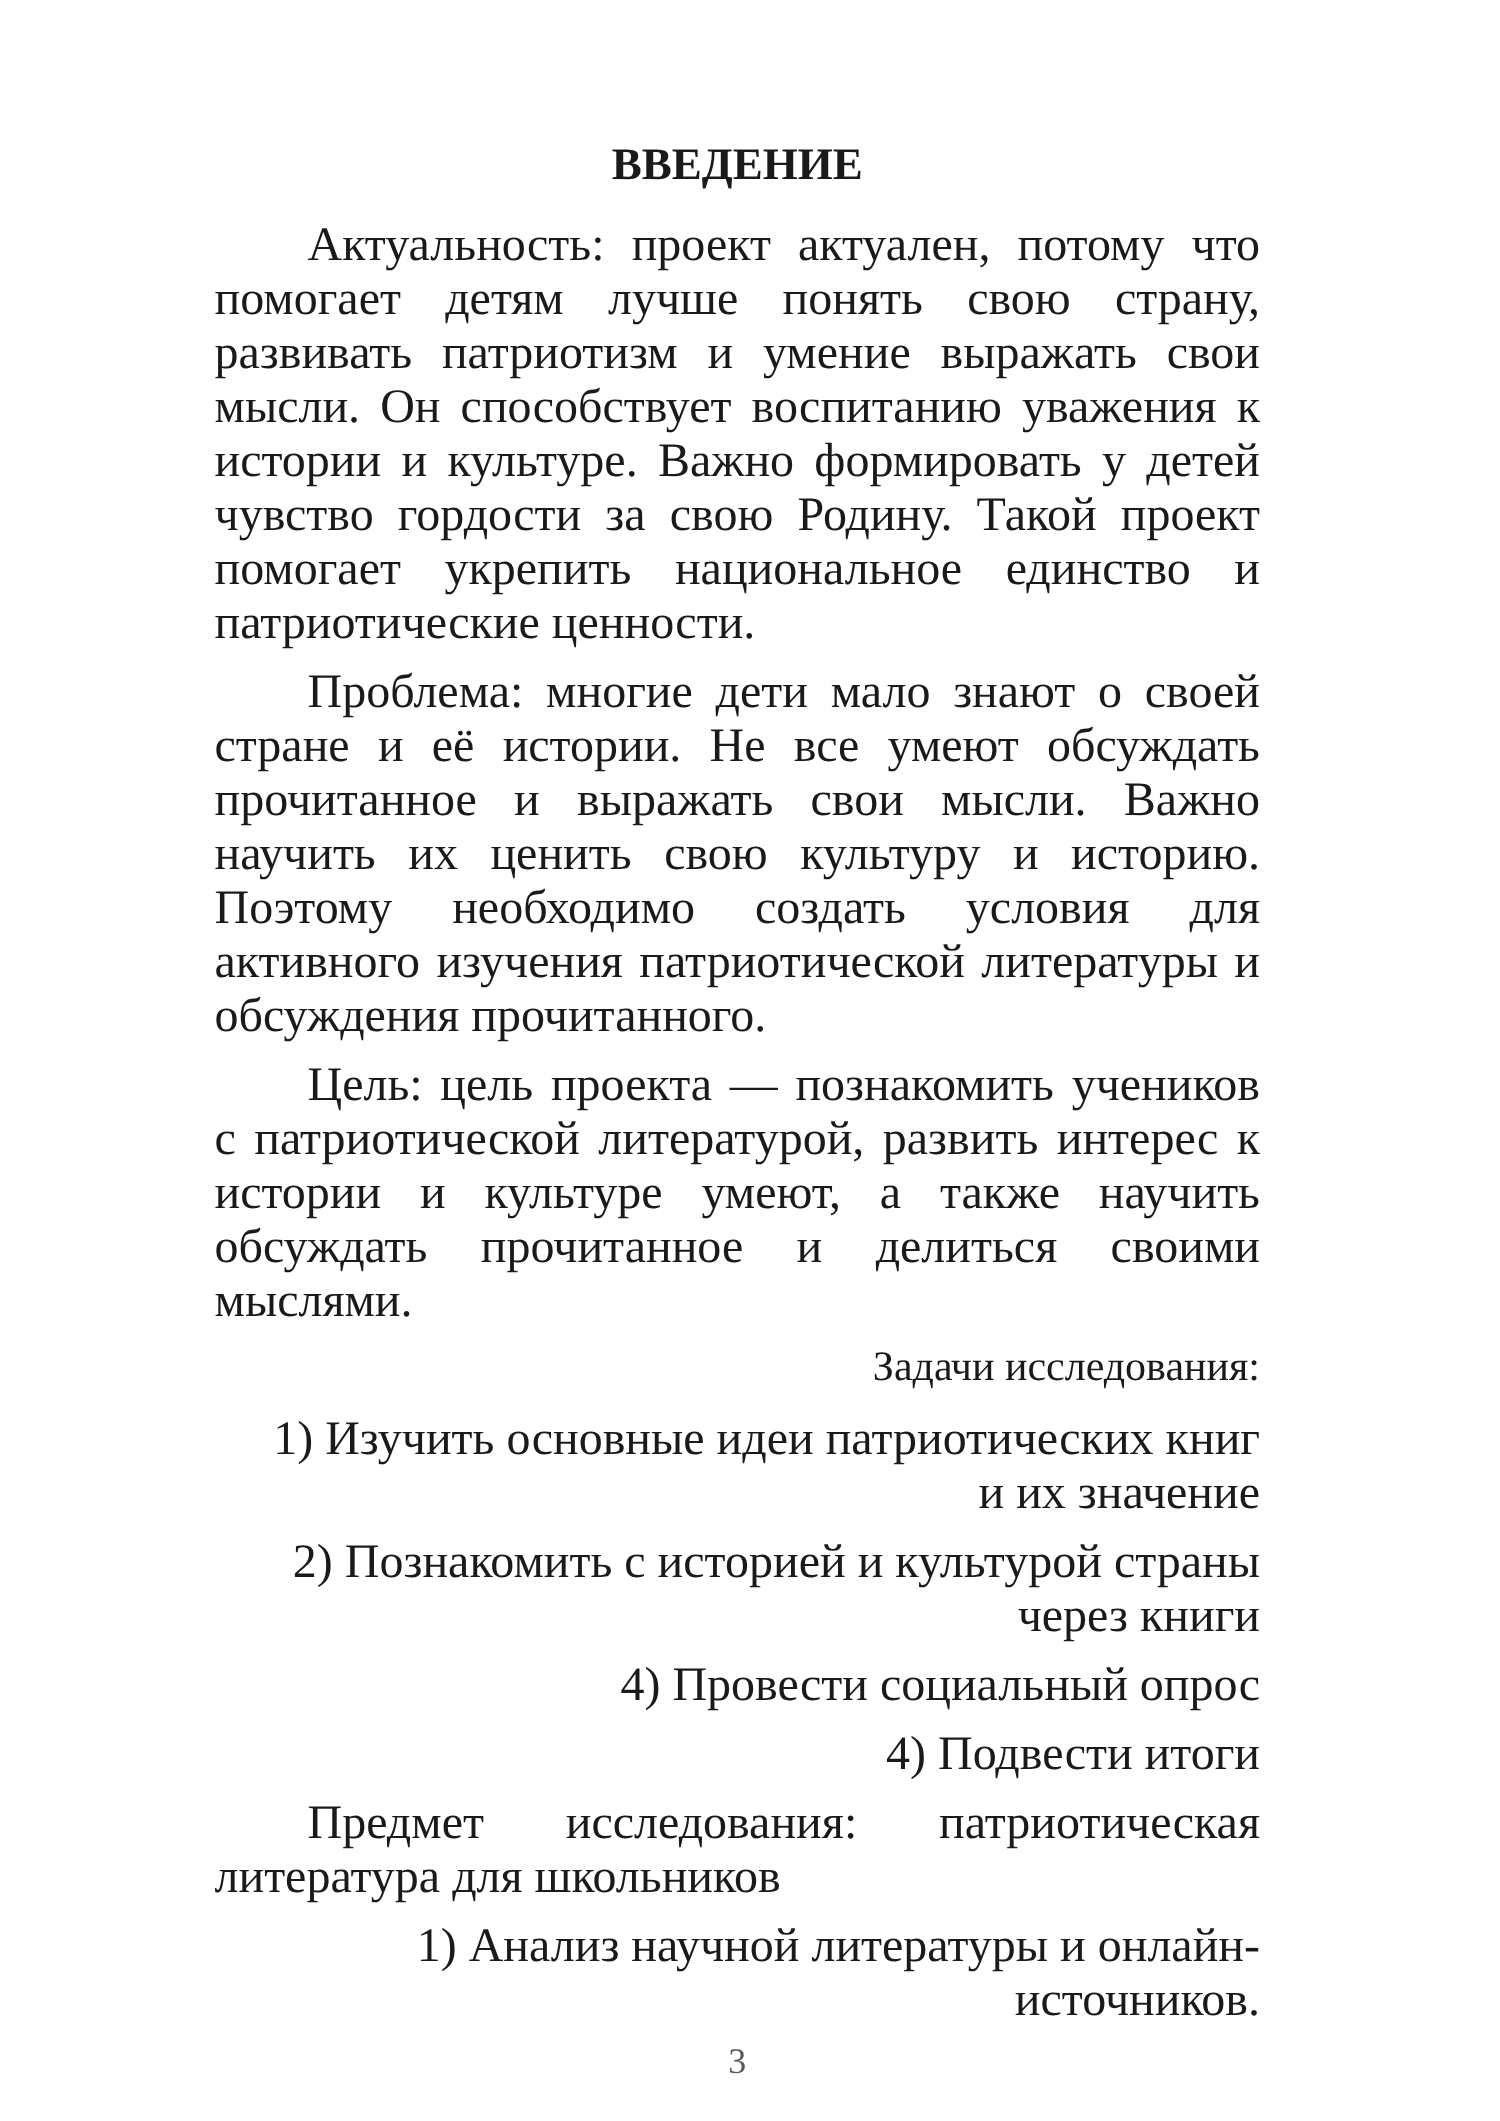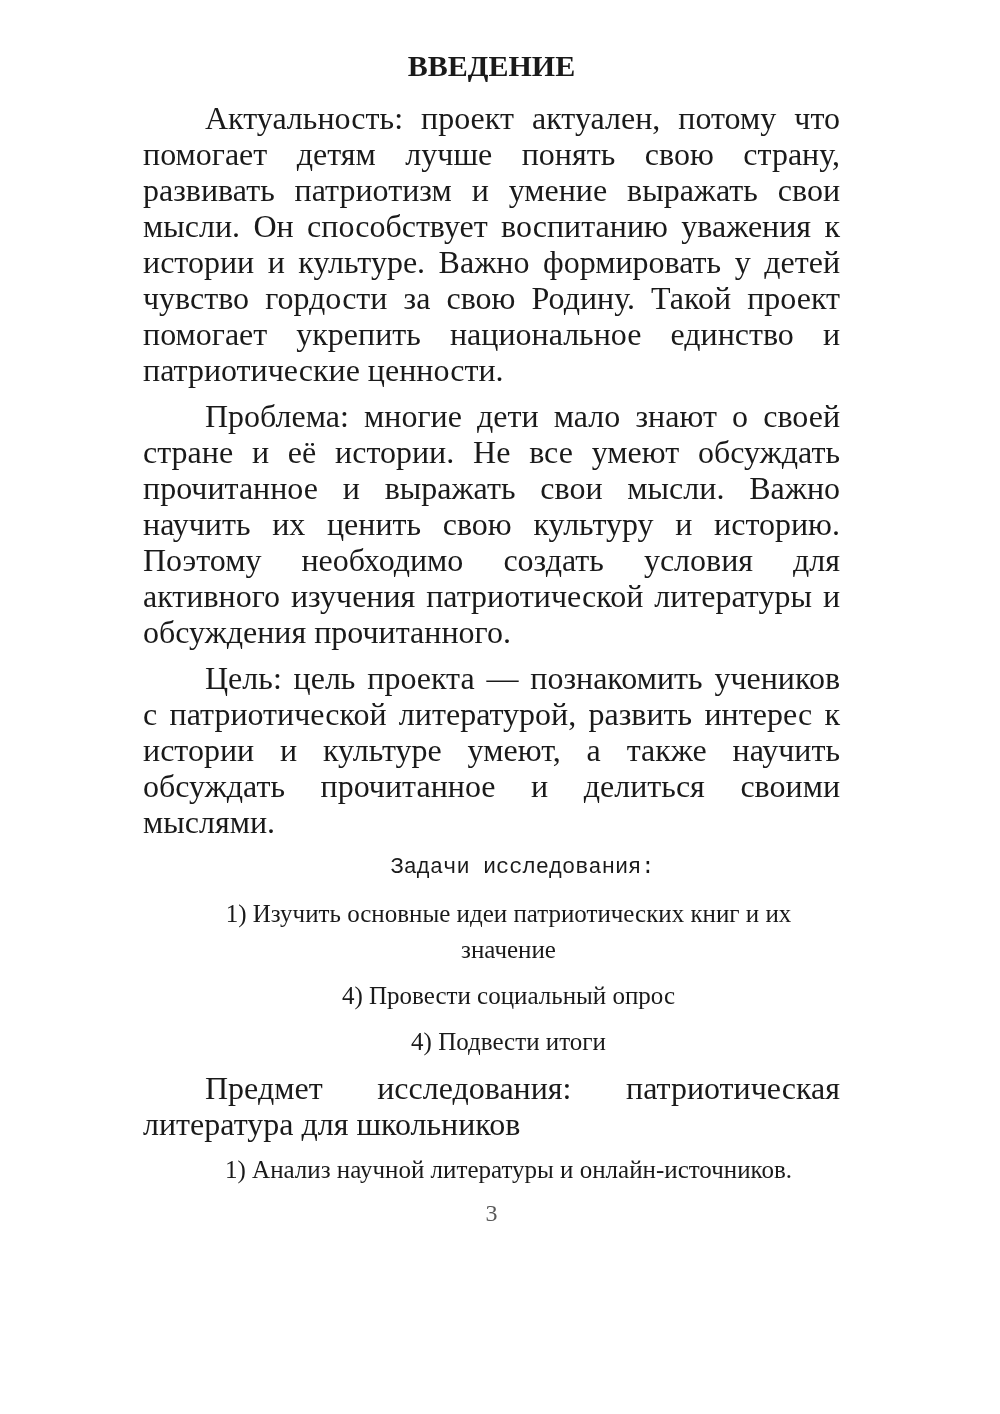--- a/index.html
+++ b/index.html
@@ -11,48 +11,47 @@
     width: 1000px;
     height: 1414px;
     font-family: "Liberation Serif", "DejaVu Serif", serif;
     color: #1a1a1a;
     overflow: hidden;
   }
   .page {
     box-sizing: border-box;
     width: 912px;
     height: 1414px;
-    padding: 48px 72px 0 143px;
+    padding: 92px 72px 0 143px;
   }
   .doc-title {
     font-size: 30px;
     line-height: 36px;
     font-weight: bold;
     text-align: center;
     margin: 0 0 16px 0;
   }
   .para {
     font-size: 32px;
     line-height: 36px;
     text-align: justify;
     text-indent: 62px;
     margin: 0 0 10px 0;
   }
   .para-heading {
-    font-size: 22px;
+    font-size: 28px;
     line-height: 36px;
-    text-align: center;
+    text-align: right;
     text-indent: 62px;
     margin: 0 0 10px 0;
-    font-family: Liberation Mono, monospace;
   }
   .list-item {
-    font-size: 25px;
+    font-size: 32px;
     line-height: 36px;
-    text-align: center;
+    text-align: right;
     margin: 0 0 10px 34px;
   }
   .page-number {
     font-size: 24px;
     line-height: 30px;
     color: #595959;
     text-align: center;
     margin-top: 8px;
   }
 </style>
@@ -66,20 +65,21 @@
   <p class="para">Актуальность: проект актуален, потому что помогает детям лучше понять свою страну, развивать патриотизм и умение выражать свои мысли. Он способствует воспитанию уважения к истории и культуре. Важно формировать у детей чувство гордости за свою Родину. Такой проект помогает укрепить национальное единство и патриотические ценности.</p>
 
   <p class="para">Проблема: многие дети мало знают о своей стране и её истории. Не все умеют обсуждать прочитанное и выражать свои мысли. Важно научить их ценить свою культуру и историю. Поэтому необходимо создать условия для активного изучения патриотической литературы и обсуждения прочитанного.</p>
 
   <p class="para">Цель: цель проекта — познакомить учеников с патриотической литературой, развить интерес к истории и культуре умеют, а также научить обсуждать прочитанное и делиться своими мыслями.</p>
 
   <p class="para-heading">Задачи исследования:</p>
 
   <div>
     <p class="list-item">1) Изучить основные идеи патриотических книг и их значение</p>
+    <p class="list-item">2) Познакомить с историей и культурой страны через книги</p>
     <p class="list-item">4) Провести социальный опрос</p>
     <p class="list-item">4) Подвести итоги</p>
   </div>
 
 
   <p class="para">Предмет исследования: патриотическая литература для школьников</p>
 
 
 
   <div>

